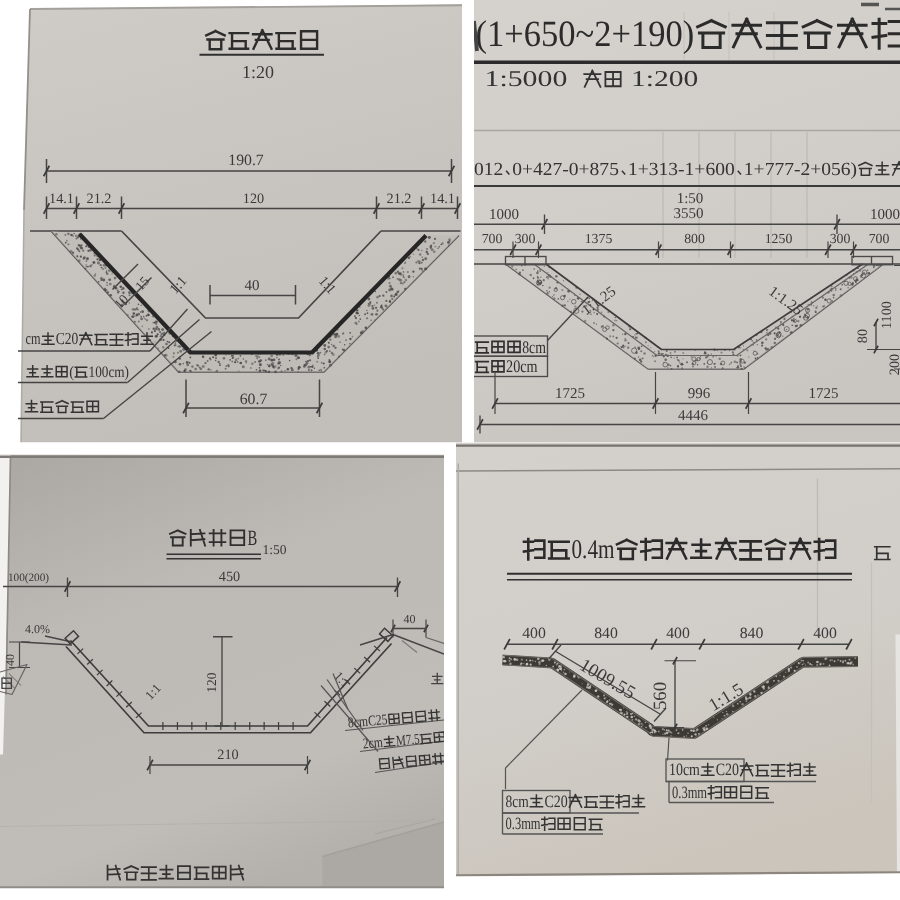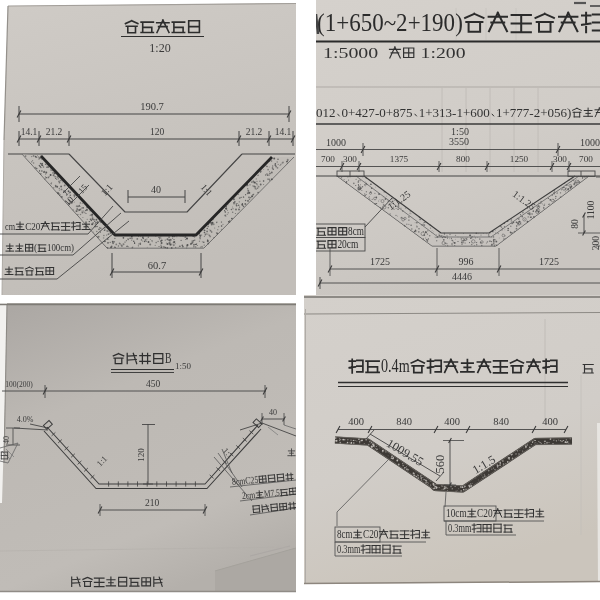--- a/index.html
+++ b/index.html
@@ -2,21 +2,21 @@
 <html><head><meta charset="utf-8">
 <style>
 html,body{margin:0;padding:0;background:#fff;}
 body{font-family:"Liberation Sans",sans-serif;}
 #page{position:relative;width:600px;height:600px;background:#fff;overflow:hidden;}
 .q{position:absolute;filter:blur(0.3px);}
 </style></head>
 <body>
 <div id="page">
 
-<div class="q" style="left:0;top:0;width:332px;height:295px;"><svg width="296" height="295" viewBox="0 0 296 295">
+<div class="q" style="left:12px;top:0;width:332px;height:295px;"><svg width="296" height="295" viewBox="0 0 296 295">
         <defs>
           <linearGradient id="ptl" x1="0" y1="0" x2="0.25" y2="1">
             <stop offset="0" stop-color="#cfcbc6"></stop>
             <stop offset="0.5" stop-color="#c8c4bf"></stop>
             <stop offset="1" stop-color="#c2beb9"></stop>
           </linearGradient>
         </defs>
 <g>
           <polygon points="8.0,6.0 296.0,3.0 296.0,295.0 2.0,295.0 4.0,140.0" fill="url(#ptl)"></polygon>
           <line x1="8.0" y1="6.0" x2="296.0" y2="3.5" stroke="#a39f9a" stroke-width="1.2" stroke-linecap="butt"></line>

